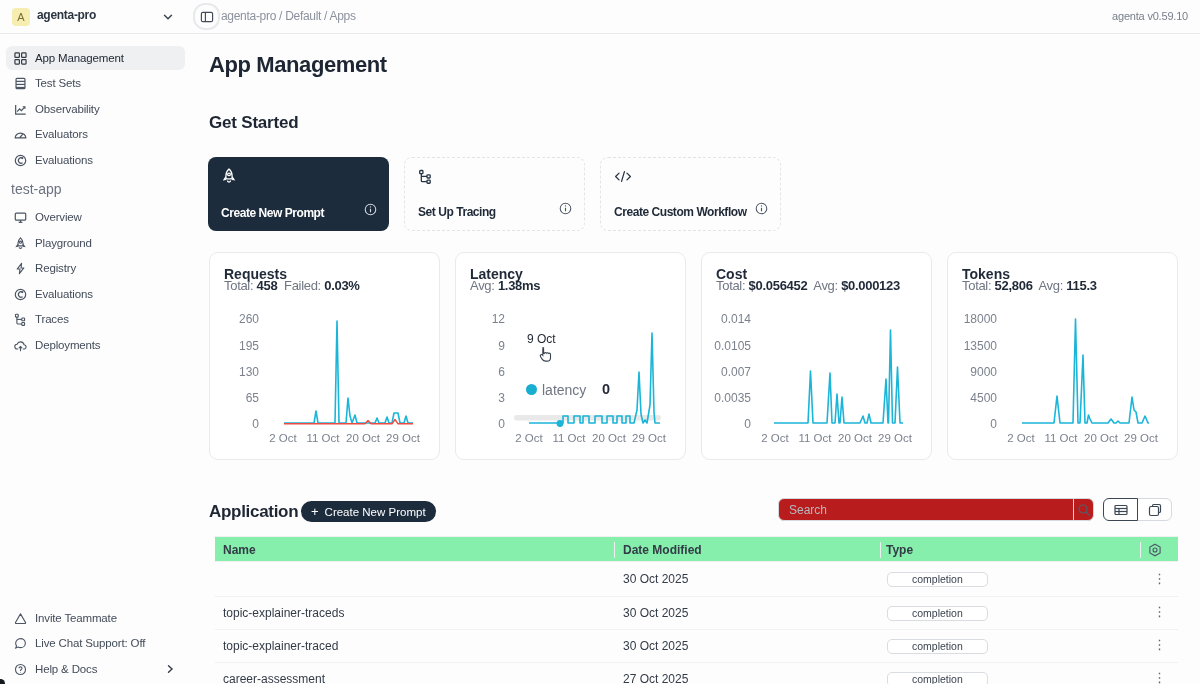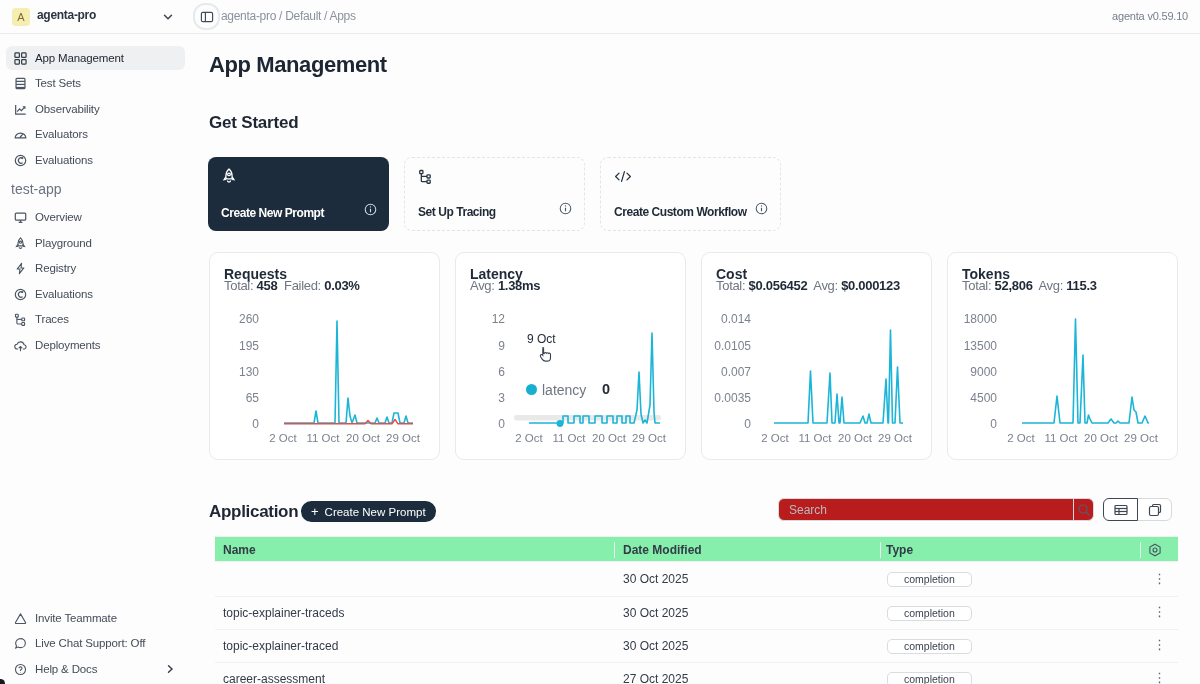--- a/index.html
+++ b/index.html
@@ -48,21 +48,21 @@
 .vt { width:37px; height:23px; border:1px solid #d6dade; background:#fff; display:flex; align-items:center; justify-content:center; }
 .vt.first { border-radius:6px 0 0 6px; border-color:#3d4754; z-index:2; }
 .vt.second { border-radius:0 6px 6px 0; margin-left:-1px; }
 
 .tbl { position:absolute; left:8px; top:502px; width:963px; }
 .thead { position:relative; height:26px; border-top:1px solid #f0f0f0; border-bottom:1px solid #f0f0f0; background:#86efac; }
 .th { position:absolute; top:0; height:26px; line-height:26px; font-size:12px; font-weight:600; color:#333b47; }
 .tsep { position:absolute; top:5px; width:1px; height:16px; background:#eceef0; }
 .trow { position:relative; height:33px; border-bottom:1px solid #f1f1f1; }
 .td { position:absolute; top:0; height:33px; line-height:33px; font-size:12px; color:#333b47; }
-.tag { position:absolute; left:672px; top:9px; height:15px; line-height:13px; border:1px solid #d9dce0; border-radius:5px; padding:0 16px; font-size:10.5px; color:#3a4350; background:#fff; }
+.tag { position:absolute; left:672px; top:9px; height:15px; line-height:13px; border:1px solid #d9dce0; border-radius:5px; padding:0 24px; font-size:10.5px; color:#3a4350; background:#fff; }
 .dots { position:absolute; left:938px; top:7px; color:#5b6471; font-size:13px; }
 </style>
 </head>
 <body>
 <div class="hdr">
   <div class="avatar">A</div>
   <div class="wsname">agenta-pro</div>
   <svg class="chev" width="12" height="12" viewBox="0 0 12 12">
       <path d="M2.5 4.2 6 7.8 9.5 4.2" stroke="#3a4350" stroke-width="1.4" fill="none" stroke-linecap="round"></path>
     </svg>

